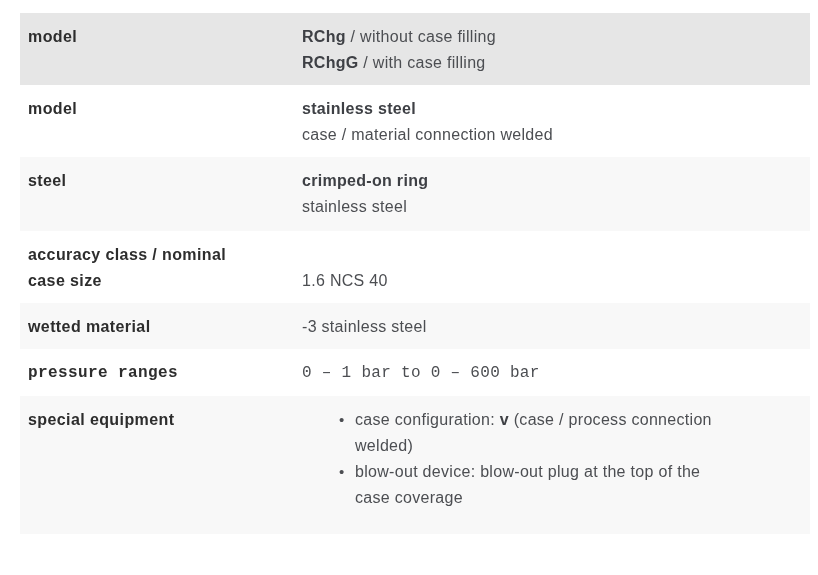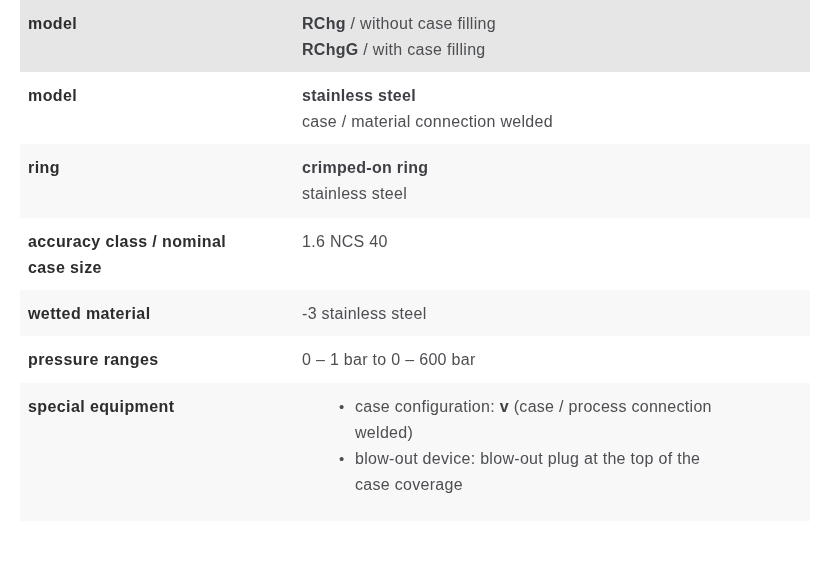--- a/index.html
+++ b/index.html
@@ -14,32 +14,32 @@
   html,body{width:818px;height:575px;}
   body{
     background:var(--page-bg);
     font-family:"Liberation Sans", sans-serif;
     position:relative;
     overflow:hidden;
   }
   .spec-table{
     position:absolute;
     left:20px;
-    top:0;
+    top:13px;
     width:790px;
   }
   .row{display:flex;align-items:stretch;}
   .row--shade-dark{background:var(--header-row-bg);}
   .row--shade-light{background:var(--stripe-row-bg);}
   .row:nth-child(1){min-height:72px;}
   .row:nth-child(2){min-height:70px;}
   .row:nth-child(3){min-height:74px;}
-  .row:nth-child(4){min-height:71px;}
+  .row:nth-child(4){min-height:71px;align-items:flex-end;}
   .row:nth-child(5){min-height:43px;}
-  .row:nth-child(6){min-height:47px;}
+  .row:nth-child(6){min-height:47px;font-family:Liberation Mono, monospace;}
   .row:nth-child(7){min-height:138px;}
   .cell-label{
     flex:0 0 282px;
     padding:11px 44px 9px 8px;
     font-size:16px;
     font-weight:700;
     line-height:26px;
     letter-spacing:0.4px;
     color:var(--label-text);
   }
@@ -88,21 +88,21 @@
 
   <div class="row">
     <div class="cell-label">model</div>
     <div class="cell-value">
       <div class="value-line"><span class="seg seg--strong">stainless steel</span></div>
       <div class="value-line"><span class="seg">case / material connection welded</span></div>
     </div>
   </div>
 
   <div class="row row--shade-light">
-    <div class="cell-label">ring</div>
+    <div class="cell-label">steel</div>
     <div class="cell-value">
       <div class="value-line"><span class="seg seg--strong">crimped-on ring</span></div>
       <div class="value-line"><span class="seg">stainless steel</span></div>
     </div>
   </div>
 
   <div class="row">
     <div class="cell-label">accuracy class / nominal case size</div>
     <div class="cell-value">
       <div class="value-line"><span class="seg">1.6 NCS 40</span></div>

